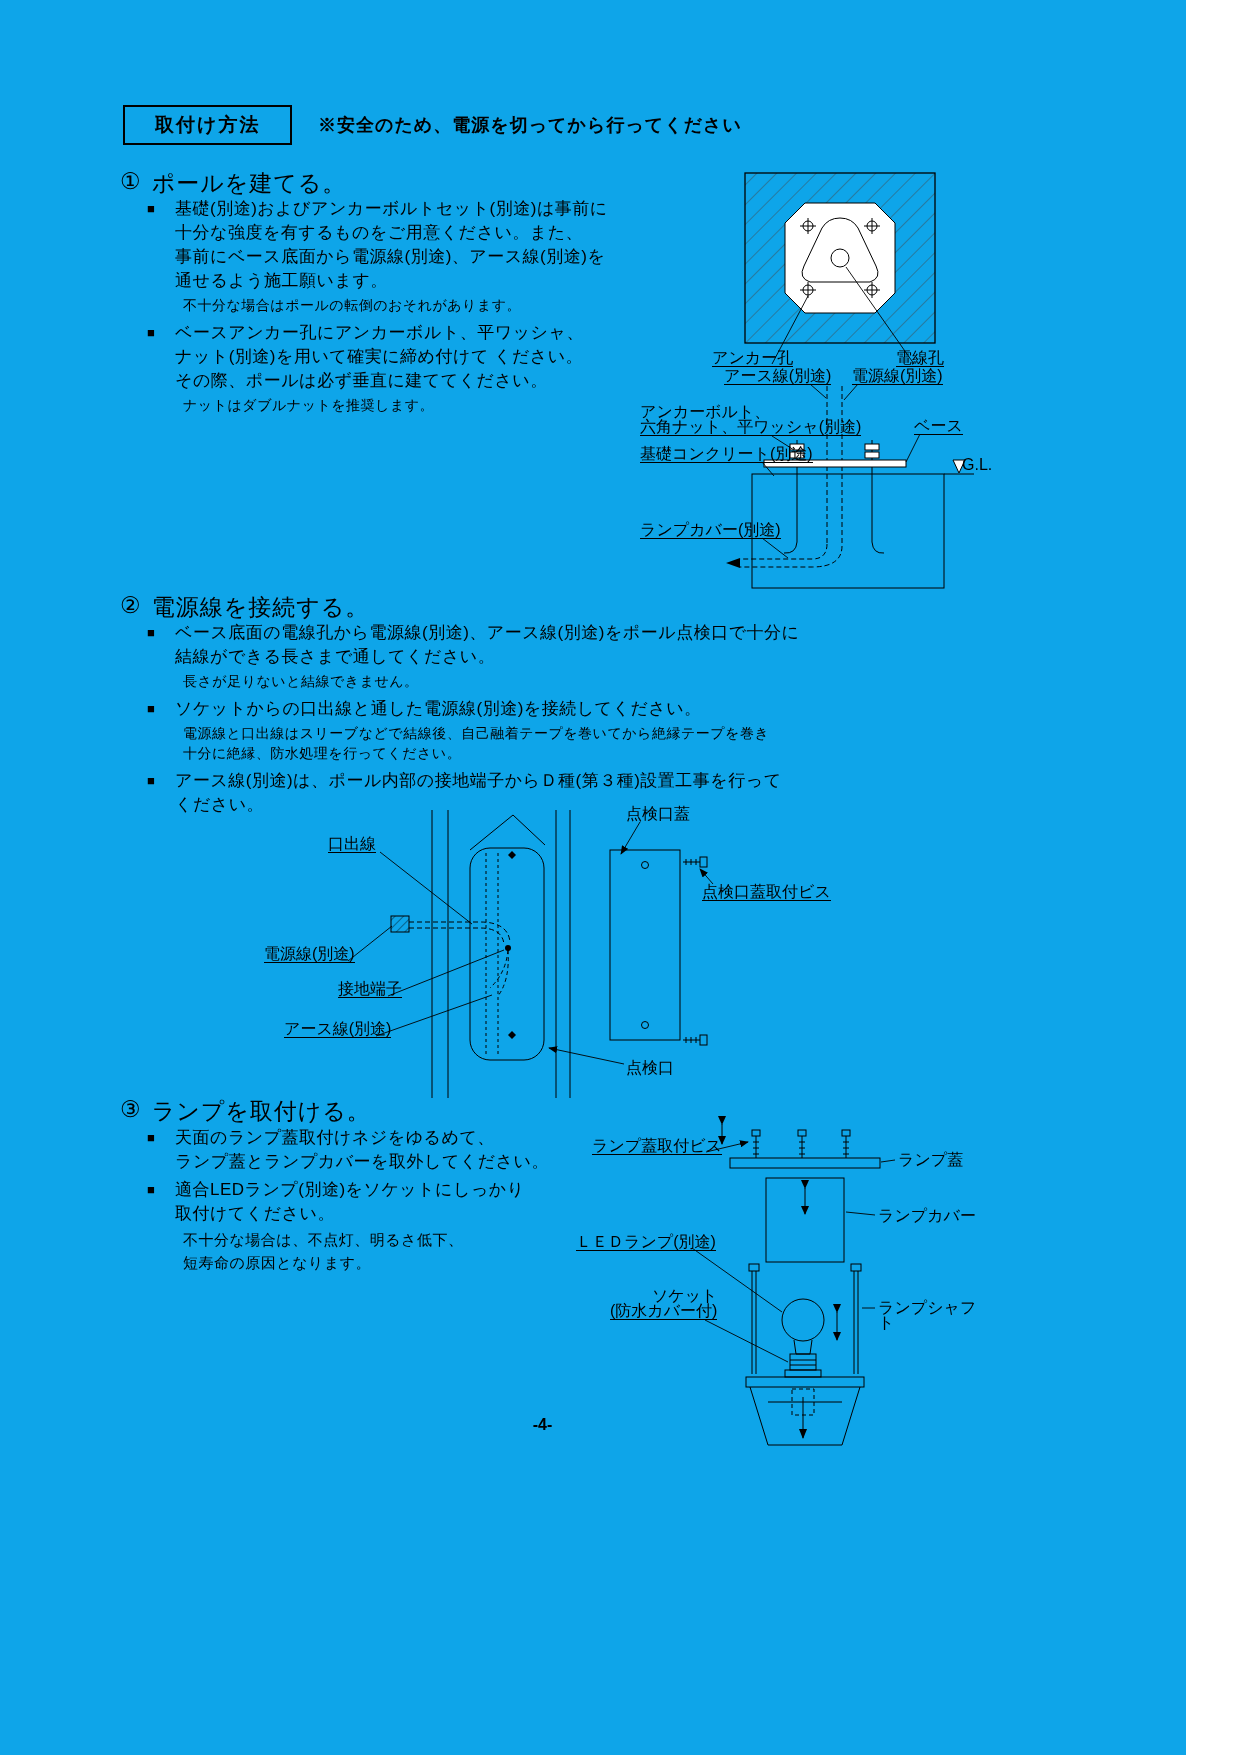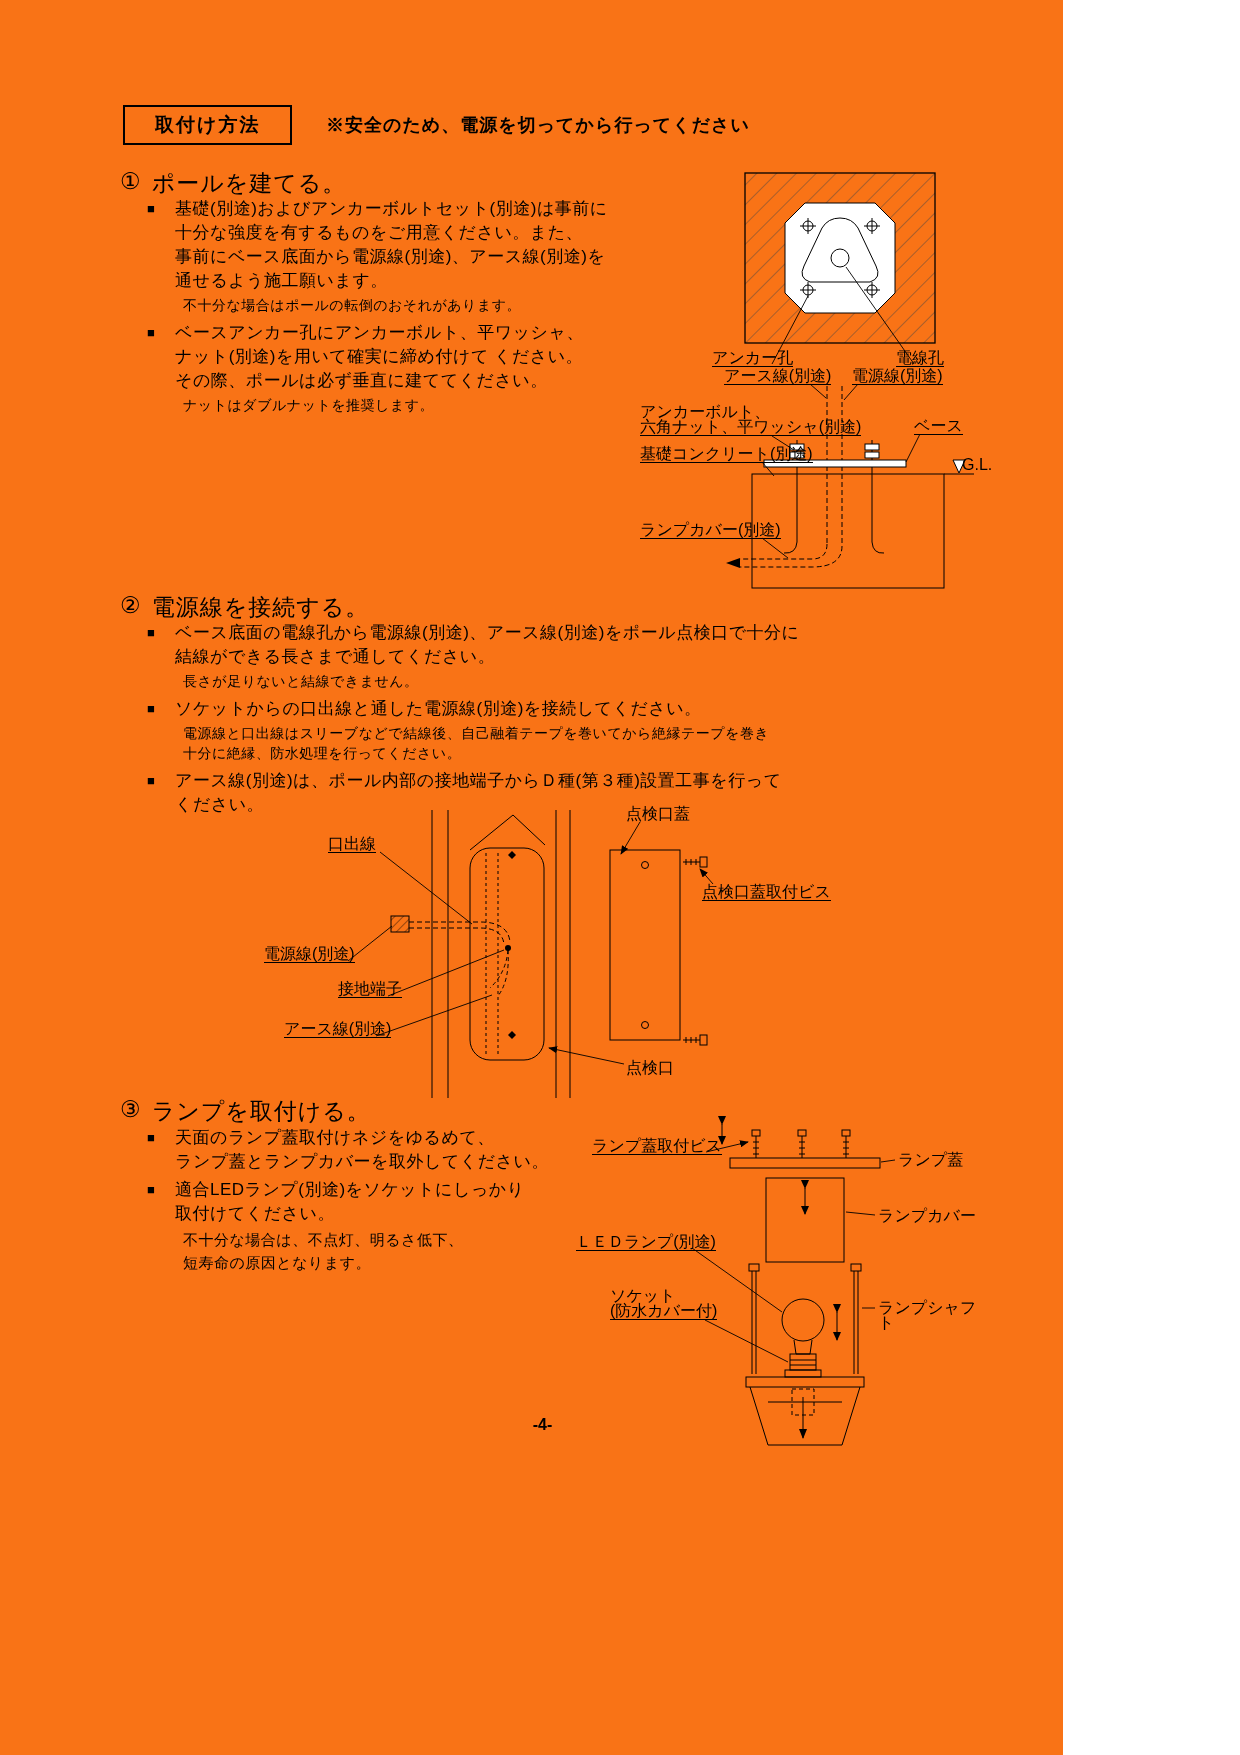--- a/index.html
+++ b/index.html
@@ -1,28 +1,28 @@
 <!DOCTYPE html>
 <html><head>
 <meta charset="utf-8">
 <style>
   * { margin:0; padding:0; box-sizing:border-box; }
   html,body { background:#ffffff; }
   .page {
-    position:relative; width:1063px; height:1755px; background:#f97316;
+    position:relative; width:1186px; height:1755px; background:#0ea5e9;
     color:#000; font-family:"Liberation Sans", sans-serif; overflow:hidden;
   }
   .abs { position:absolute; }
   .pre { white-space:pre-line; }
 
   .title-box {
     border:2px solid #000; padding:5px 30px;
     font-size:19px; font-weight:bold; letter-spacing:2px;
   }
-  .warning { font-size:18px; font-weight:bold; letter-spacing:1px;margin-left:8px; }
+  .warning { font-size:18px; font-weight:bold; letter-spacing:1px; }
 
   .sec-heading { font-size:23px; letter-spacing:1px; display:flex; gap:10px; }
 
   .bullet { display:flex; margin-bottom:2px; }
   .bullet .marker { width:16px; font-size:13px; padding-top:4px; flex:none; }
   .bullet .btext { font-size:17px; line-height:24px; margin-left:12px; letter-spacing:0.5px; }
   .note { font-size:14px; line-height:20px; margin:2px 0 6px 36px; letter-spacing:0.5px; }
 
   .diagram { position:absolute; }
   .diagram svg { position:absolute; left:0; top:0; }
@@ -298,20 +298,20 @@
         <line x1="305" y1="103" x2="276" y2="100"></line>
         <line x1="122" y1="136" x2="212" y2="200"></line>
         <line x1="135" y1="208" x2="218" y2="250"></line>
         <line x1="305" y1="196" x2="292" y2="196"></line>
       </g>
     </svg>
     <div class="dlabel ul" style="left:22px;top:26px;text-align:right;">ランプ蓋取付ビス</div>
     <div class="dlabel" style="left:328px;top:40px;font-family:Liberation Serif, serif;">ランプ蓋</div>
     <div class="dlabel" style="left:308px;top:96px;">ランプカバー</div>
     <div class="dlabel ul" style="left:6px;top:122px;">ＬＥＤランプ(別途)</div>
-    <div class="dlabel ul" style="left:40px;top:176px;">ソケット
+    <div class="dlabel ul" style="left:40px;top:176px;text-align:right;">ソケット
 (防水カバー付)</div>
     <div class="dlabel" style="left:308px;top:188px;">ランプシャフト</div>
   </div>
 
   <div class="abs footer" style="left:0;top:1416px;width:1085px;">-4-</div>
 
 </div>
 
 </body></html>

